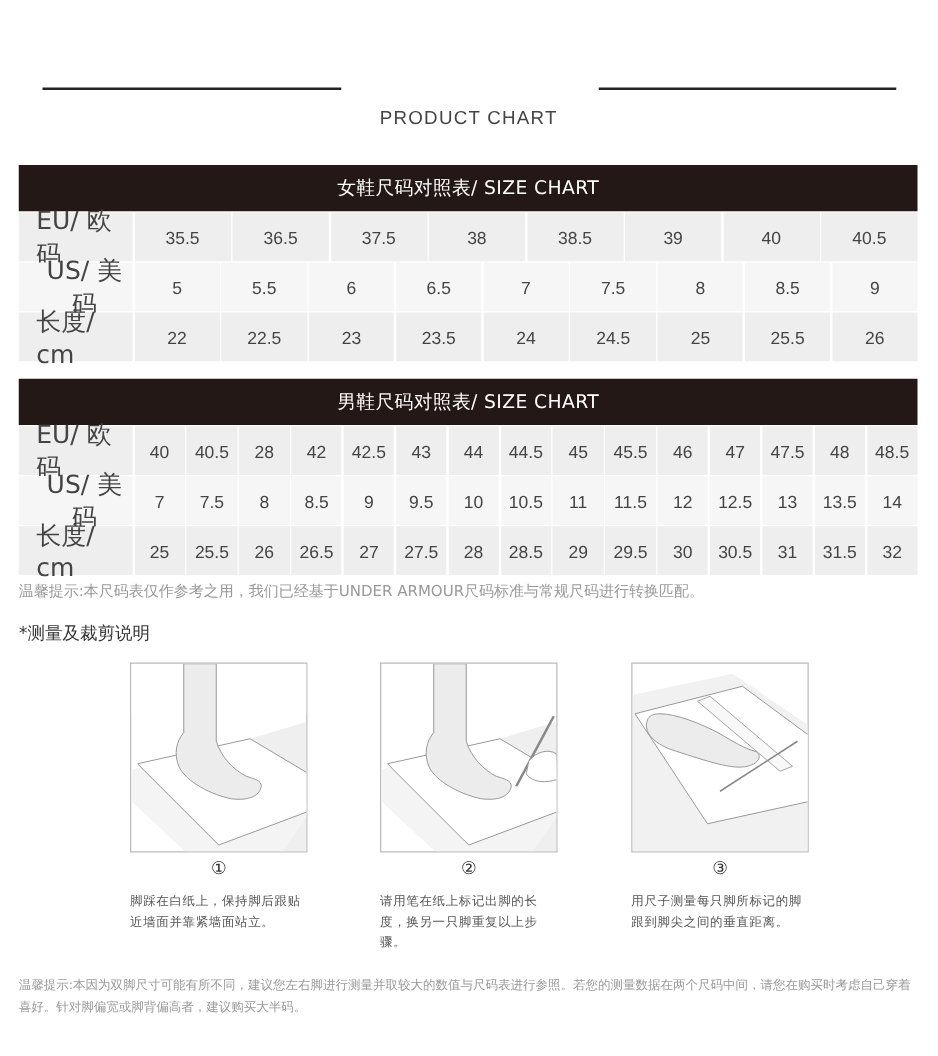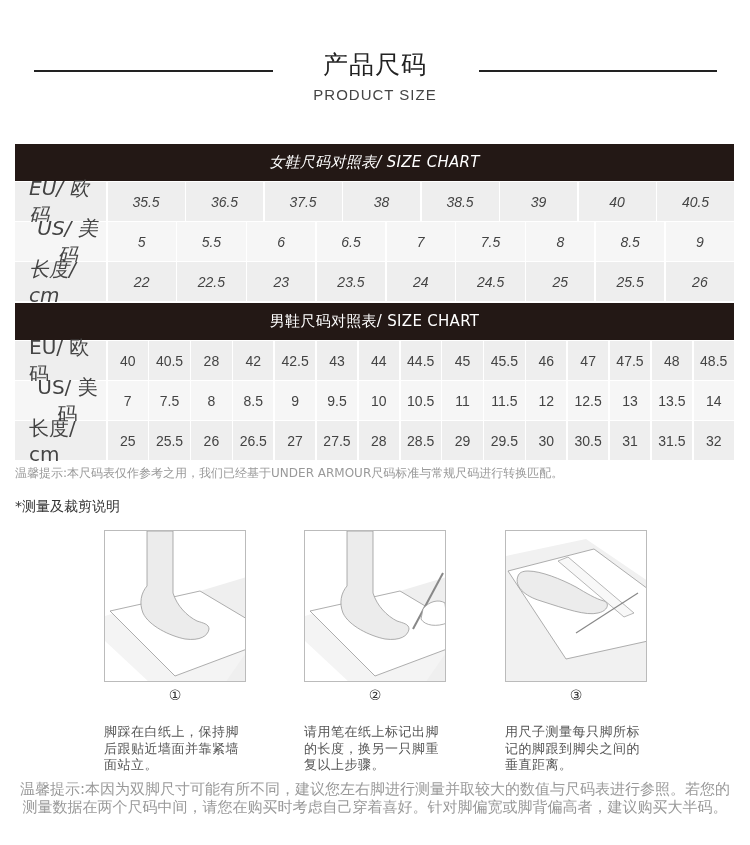--- a/index.html
+++ b/index.html
@@ -9,21 +9,21 @@
   .title-block { position: absolute; left: 0; top: 0; width: 750px; height: 120px; }
   .title-line { position: absolute; top: 70px; height: 1.5px; background: #222; }
   .title-line.left { left: 34px; width: 239px; }
   .title-line.right { left: 479px; width: 238px; }
   .title-cn { position: absolute; top: 48px; left: 0; width: 750px; text-align: center;
     font-size: 25px; color: #222; letter-spacing: 1px; font-weight: 300; }
   .title-en { position: absolute; top: 86px; left: 0; width: 750px; text-align: center;
     font-size: 15px; color: #444; letter-spacing: 1px; font-family: "Liberation Sans", sans-serif; }
 
   .size-table { position: absolute; left: 15px; width: 719px; }
-  .size-table.women { top: 144px; font-style: italic; }
+  .size-table.women { top: 132px; }
   .size-table.men { top: 303px; }
   .table-header { height: 37px; background: #231815; color: #ffffff; text-align: center;
     font-size: 15px; line-height: 37px; letter-spacing: 0.3px; }
   .table-row { display: flex; height: 39px; margin-top: 1px; }
   .table-row .cell { background: #eeeeee; display: flex; align-items: center; justify-content: center;
     font-size: 14px; color: #444; margin-left: 1.5px; font-family: "Liberation Sans", sans-serif; }
   .table-row.alt .cell { background: #f6f6f6; text-align: center; }
   .table-row .cell:first-child { margin-left: 0; }
   .table-row .cell.label { justify-content: flex-start; padding-left: 14px; font-family: "DejaVu Sans", sans-serif; font-size: 20px; }
   .women .cell.label { width: 91px; }
@@ -34,32 +34,31 @@
   .note1 { position: absolute; left: 15px; top: 465px; font-size: 12px; color: #999; }
   .section-heading { position: absolute; left: 15px; top: 498px; font-size: 14px; color: #333; }
 
   .step { position: absolute; top: 530px; width: 142px; }
   .step.s1 { left: 104px; }
   .step.s2 { left: 304px; }
   .step.s3 { left: 505px; }
   .illus { width: 142px; height: 152px; border: 1.5px solid #bbb; background: #fff; position: relative; overflow: hidden; }
   .illus svg { position: absolute; left: 0; top: 0; }
   .step-num { margin-top: 4px; text-align: center; font-size: 14px; color: #333; height: 18px; line-height: 18px; }
-  .step-desc { margin-top: 20px; font-size: 13px; line-height: 16.5px; color: #555; width: 142px; letter-spacing: 0.5px; }
-
-  .note2 { position: absolute; left: 15px; top: 780px; width: 720px; font-size: 15px; color: #999; line-height: 18px; text-align: center; }
+  .step-desc { margin-top: 10px; font-size: 10px; line-height: 16.5px; color: #555; width: 142px; letter-spacing: 0.5px; }
+
+  .note2 { position: absolute; left: 15px; top: 780px; width: 720px; font-size: 10px; color: #999; line-height: 18px; }
 </style>
 </head>
 <body>
 
 <div class="title-block">
   <div class="title-line left"></div>
-  <div class="title-cn">产品尺码</div>
   <div class="title-line right"></div>
-  <div class="title-en">PRODUCT SIZE</div>
+  <div class="title-en">PRODUCT CHART</div>
 </div>
 
 <div class="size-table women">
   <div class="table-header">女鞋尺码对照表/ SIZE CHART</div>
   <div class="table-row">
     <div class="cell label">EU/ 欧码</div>
     <div class="cell val">35.5</div>
     <div class="cell val">36.5</div>
     <div class="cell val">37.5</div>
     <div class="cell val">38</div>

